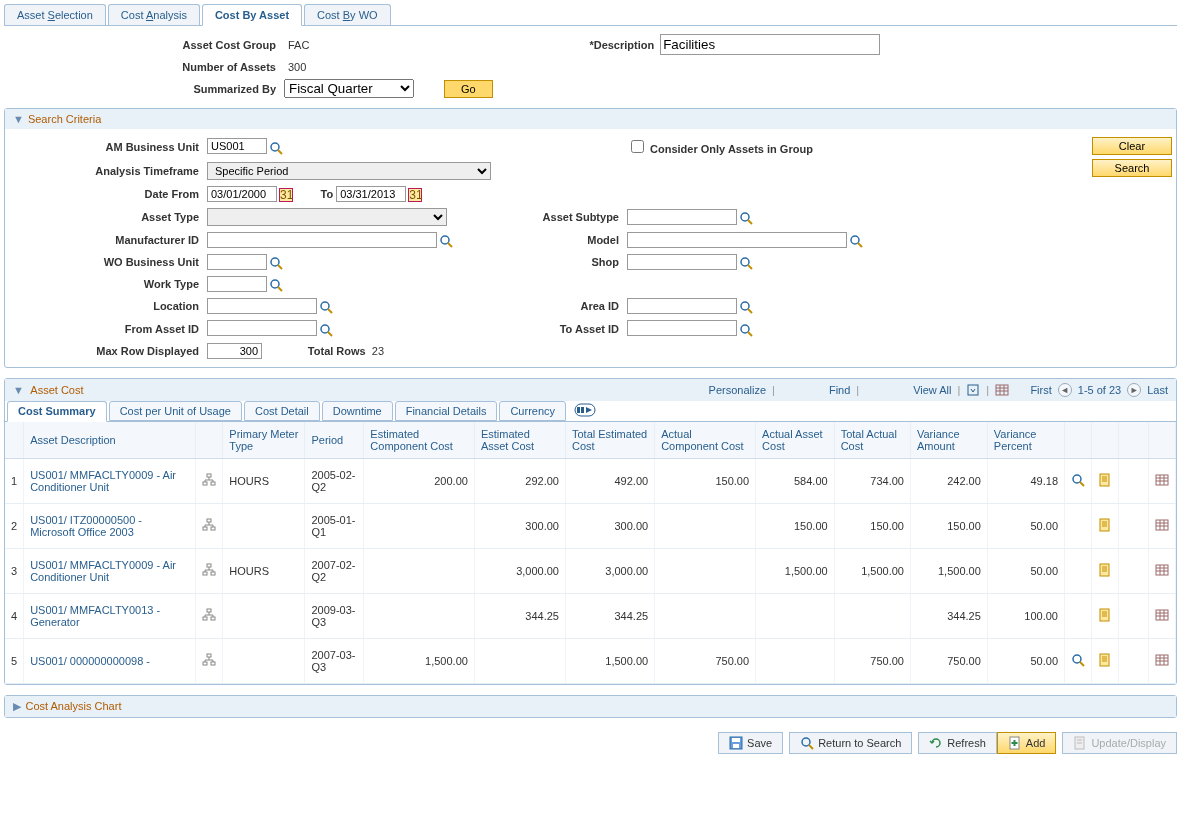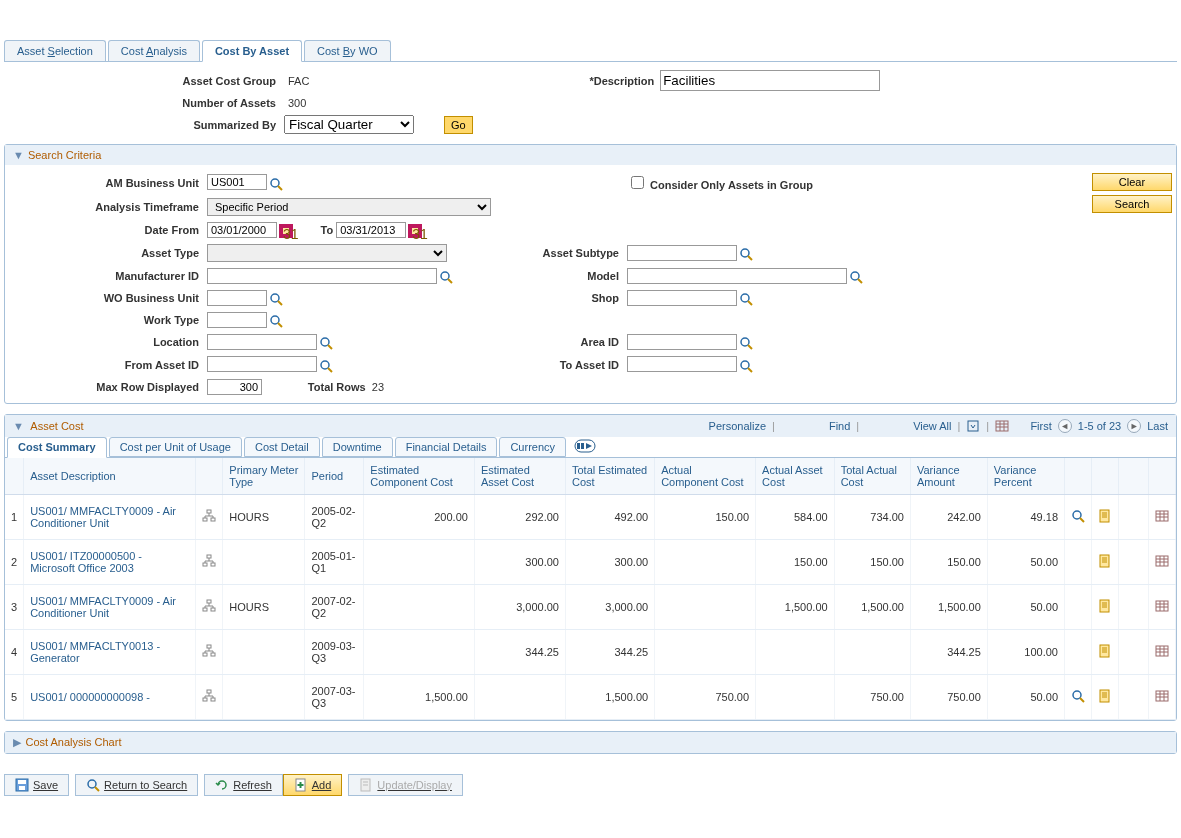--- a/index.html
+++ b/index.html
@@ -1,41 +1,41 @@
 <!DOCTYPE html>
 <html><head>
 <meta charset="utf-8">
 <style>
   * { box-sizing: border-box; }
   body { margin: 0; padding: 4px; font-family: Arial, sans-serif; font-size: 11px; color: #333; background: #fff; }
   
-  .tabs { display: flex; border-bottom: 1px solid #a6c0d9; margin-top: 36px; }
+  .tabs { display: flex; border-bottom: 1px solid #a6c0d9; }
   .tab { padding: 4px 12px; border: 1px solid #a6c0d9; border-bottom: none; background: #f0f4f8; color: #285e8e; cursor: pointer; margin-right: 2px; border-radius: 3px 3px 0 0; }
   .tab.active { background: #fff; font-weight: bold; border-bottom: 1px solid #fff; margin-bottom: -1px; }
   .tab .ul { text-decoration: underline; }
   
   .hdr-row { display: flex; align-items: center; margin: 6px 0; }
   .hdr-label { width: 280px; text-align: right; font-weight: bold; padding-right: 8px; }
   .hdr-val { padding-left: 4px; }
   .desc-label { font-weight: bold; margin-left: 280px; margin-right: 6px; }
   .desc-input { width: 220px; border: 1px solid #999; padding: 2px; background: #fff; }
   select.summ { width: 130px; }
-  .go-btn { background: #ffd86b; border: 1px solid #c28f00; padding: 2px 6px; cursor: pointer; margin-left: 30px; font-size:11px; }
+  .go-btn { background: #ffd86b; border: 1px solid #c28f00; padding: 2px 16px; cursor: pointer; margin-left: 30px; font-size:11px; }
   
   .panel { border: 1px solid #a6c0d9; border-radius: 3px; margin-top: 10px; }
   .panel-hdr { background: #e8f0f8; padding: 4px 8px; color: #b05c00; font-weight: normal; display: flex; align-items: center; }
   .panel-hdr .tri { color: #6a8bb0; margin-right: 4px; }
   .panel-body { padding: 8px 12px; }
   
   .form-grid { display: grid; grid-template-columns: 190px 260px 160px 260px; row-gap: 6px; align-items: center; }
   .fl { text-align: right; padding-right: 8px; font-weight: bold; font-size: 11px; }
   .fi input[type=text], .fi select { border: 1px solid #999; padding: 1px 3px; font-size: 11px; }
   .lookup { display:inline-block; width:14px; height:14px; vertical-align:middle; margin-left:2px; cursor:pointer; }
   .lookup svg { width:14px; height:14px; }
-  .cal { display:inline-block;width:14px;height:14px;border:4px solid #be185d;background:#ffe8a0;vertical-align:middle;margin-left:2px;cursor:pointer;font-size:14px;line-height:12px;text-align:center;color:#7a5600; }
+  .cal { display:inline-block;width:14px;height:14px;border:1px solid #be185d;background:#ffe8a0;vertical-align:middle;margin-left:2px;cursor:pointer;font-size:12px;line-height:12px;text-align:center;color:#7a5600; }
   
   .right-btns { position: absolute; right: 4px; }
   .ps-btn { background: linear-gradient(#fff2c7,#ffd86b); border:1px solid #c28f00; padding:2px 0; width:80px; cursor:pointer; display:block; margin-bottom:4px; font-size:11px; }
   
   .panel-hdr.actions { justify-content: space-between; }
   .grid-actions { display:flex; align-items:center; gap:6px; color:#285e8e; font-size:11px; }
   .grid-actions a { color:#285e8e; text-decoration:none; cursor:pointer;padding-left:48px; }
   .grid-actions .sep { color:#999; }
   .nav-icon { display:inline-block;width:14px;height:14px;border:1px solid #9ab;border-radius:50%;text-align:center;line-height:12px;font-size:9px;color:#666;cursor:pointer;background:#f4f8fc; }
   
@@ -46,21 +46,21 @@
   
   table.grid { width:100%; border-collapse:collapse; }
   table.grid th { background:#f4f8fc; color:#285e8e; font-weight:normal; text-align:left; padding:6px 6px; border-bottom:1px solid #d0dceb; border-right:1px solid #e6eef6; font-size:11px; cursor:pointer; }
   table.grid td { padding:10px 6px; border-bottom:1px solid #e6eef6; border-right:1px solid #f0f4f8; font-size:11px; vertical-align:middle; }
   table.grid td.num { text-align:right; }
   table.grid td.link { color:#285e8e; cursor:pointer; }
   .row-idx { text-align:right; color:#333; width:18px; }
   .hier-icon {display:inline-block;width:14px;height:14px;cursor:pointer;}
   .row-icon {display:inline-block;width:14px;height:14px;cursor:pointer;}
   
-  .bottom-bar { margin-top:20px; display:flex; justify-content:flex-start;text-decoration:underline; }
+  .bottom-bar { margin-top:14px; display:flex; justify-content:flex-end; }
   .bb-left,.bb-right { display:flex; gap:6px; }
   .bb-btn { background:#f0f4f8; border:1px solid #a6c0d9; padding:3px 10px; cursor:pointer; display:flex; align-items:center; gap:4px; font-size:11px; color:#333; }
   .bb-btn.add { background:linear-gradient(#fff2c7,#ffd86b); border-color:#c28f00; }
   .bb-btn.disabled { color:#aaa; cursor:default; }
   .bb-icon { width:14px; height:14px; display:inline-block; }
 
   .search-rel { position:relative; }
 </style>
 </head>
 <body>

